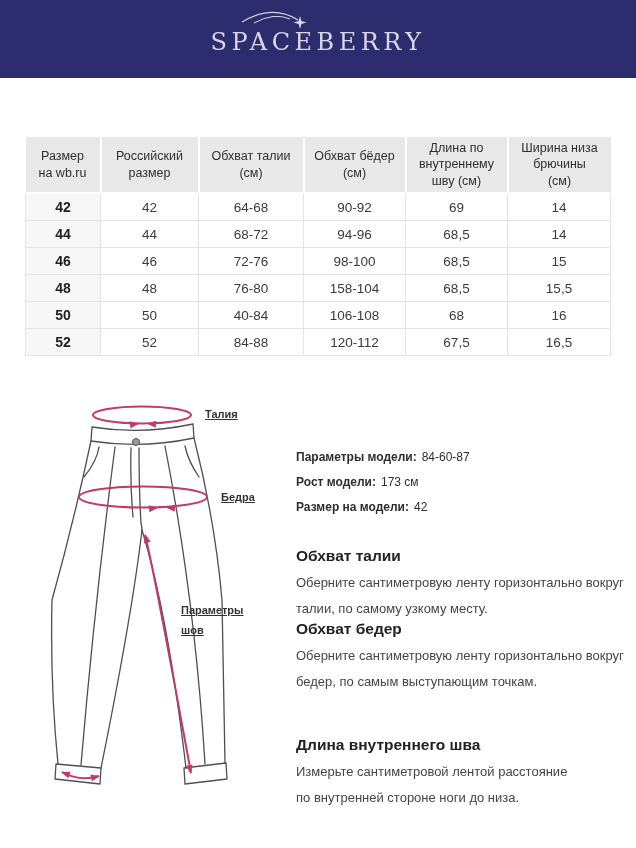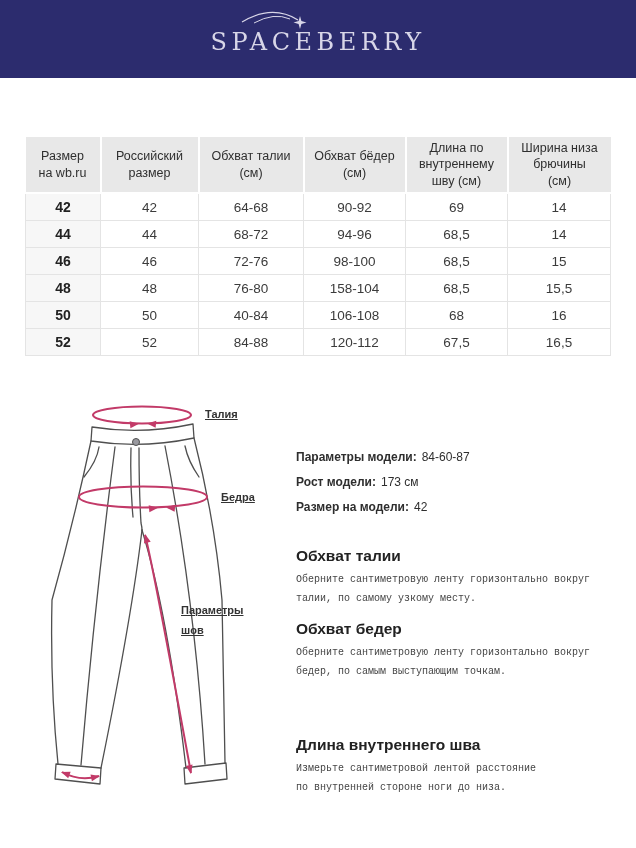--- a/index.html
+++ b/index.html
@@ -48,21 +48,21 @@
   .lbl-hem{left:64px;top:817px;margin-top:27px;}
   
   .model-info{position:absolute;left:296px;top:445px;}
   .model-line{height:25px;line-height:25px;font-size:12px;color:#2e2e2e;}
   .model-line .lbl{font-weight:700;margin-right:5px;}
   .instr{position:absolute;left:296px;width:330px;}
   .instr-1{top:547px;}
   .instr-2{top:620px;}
   .instr-3{top:694px;margin-top:42px;}
   .instr-title{font-size:15.5px;font-weight:700;color:#222;margin:0 0 5px 0;}
-  .instr-text{font-size:10px;color:#454545;line-height:19px;white-space:pre-line;font-family:Liberation Mono, monospace;}
+  .instr-text{font-size:13px;color:#454545;line-height:26px;white-space:pre-line;}
 </style>
 </head>
 <body>
 
 <div class="topbar">
   <svg class="comet" width="80" height="34" viewBox="0 0 80 34">
     <path d="M 6,18 Q 36,0 62,16" fill="none" stroke="#d8d6e8" stroke-width="1.2"></path>
     <path d="M 18,19 Q 38,8 54,15" fill="none" stroke="#d8d6e8" stroke-width="1"></path>
     <path d="M 64,12 L 65.4,17 L 70.5,18.5 L 65.4,20 L 64,25 L 62.6,20 L 57.5,18.5 L 62.6,17 Z" fill="#d8d6e8"></path>
   </svg>

